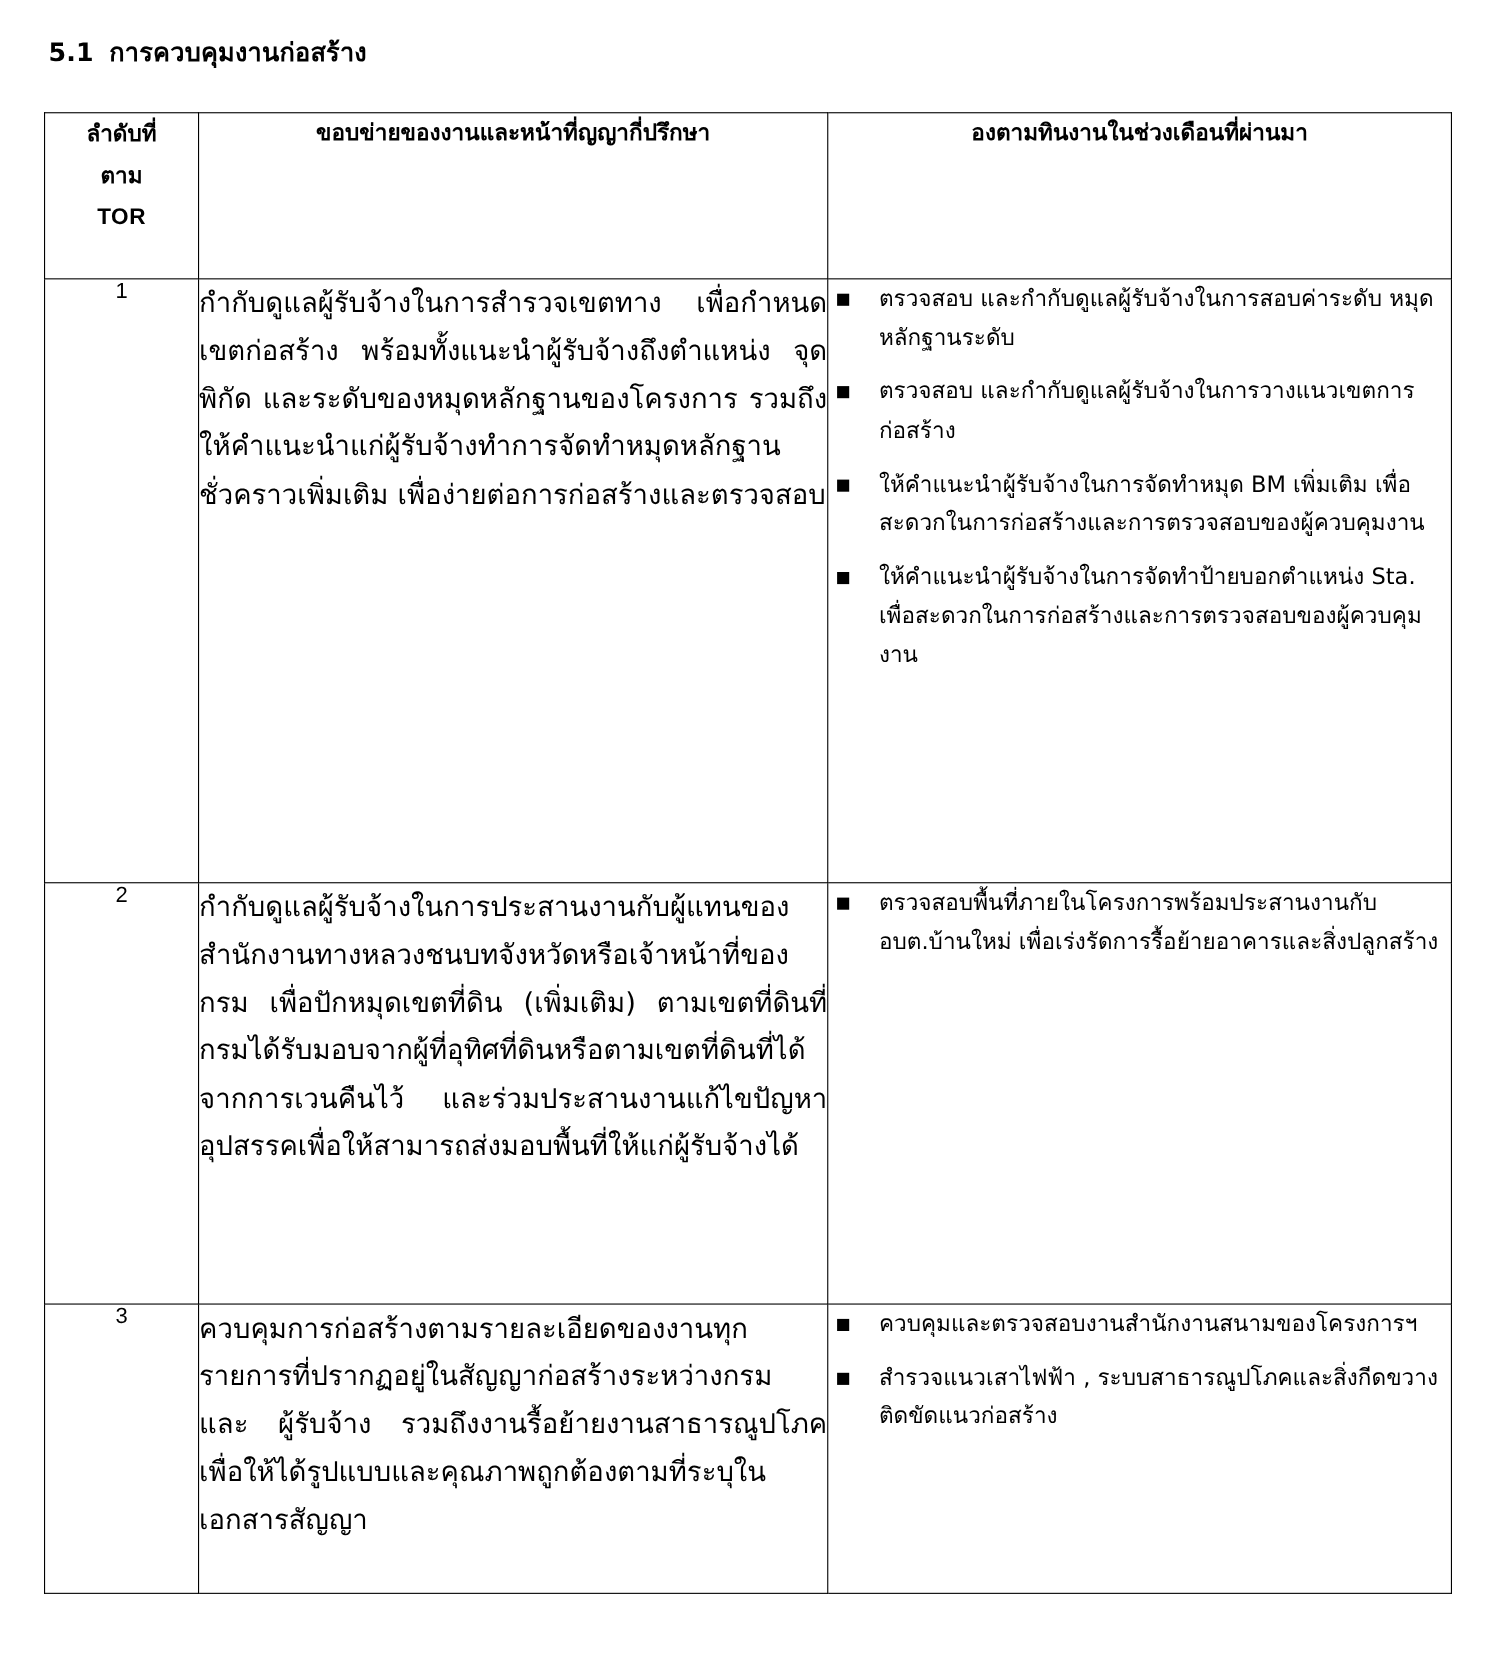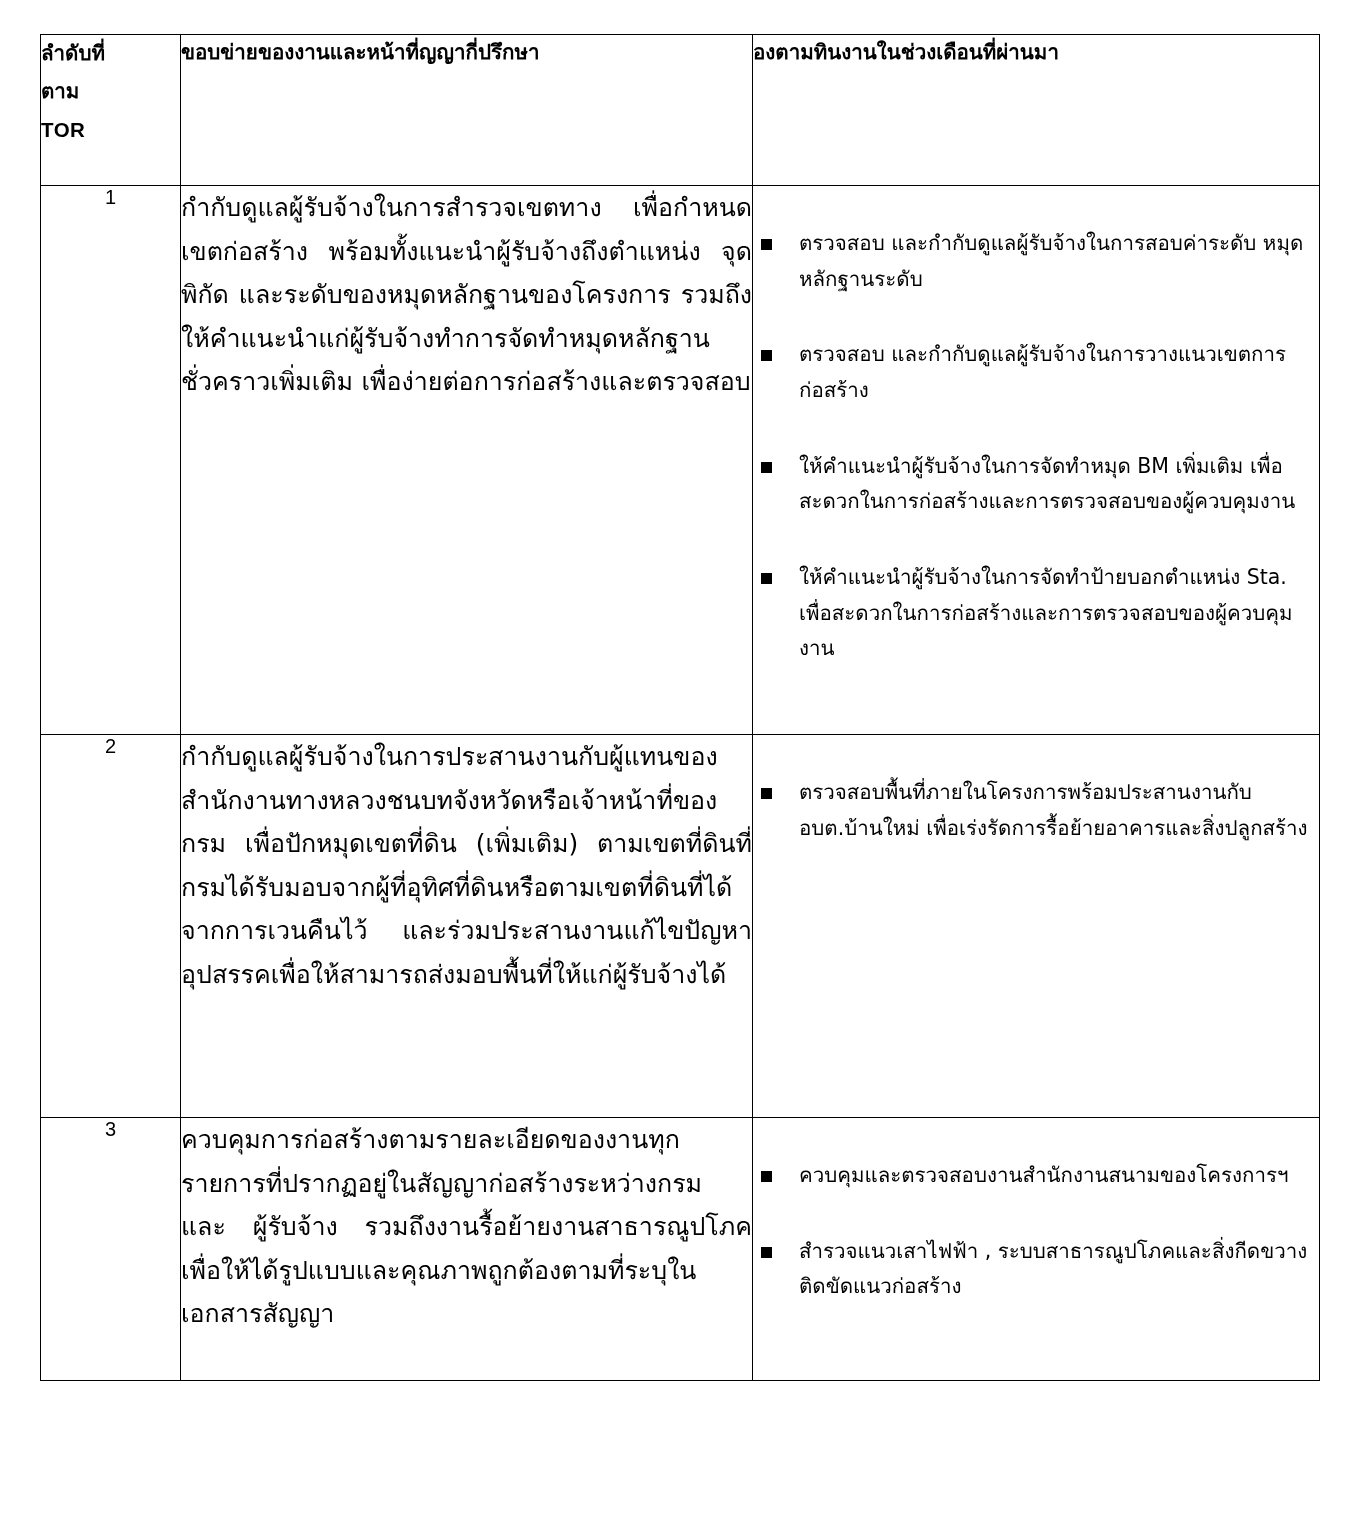--- a/index.html
+++ b/index.html
@@ -39,21 +39,21 @@
   table.tor td, table.tor th {
     border: 1px solid #000000;
     vertical-align: top;
     padding: 0;
   }
   col.c-no { width: 140px; }
   col.c-scope { width: 572px; }
   col.c-prog { width: 567px; }
 
   th.head {
-    text-align: left;
+    text-align: center;
     font-weight: bold;
     font-size: 20.5px;
     line-height: 1.72;
     padding: 12px 10px 14px 10px;
     vertical-align: middle;
     height: 150px;
   }
   th.head.no {
     font-size: 20.5px;
     line-height: 1.85;
@@ -84,41 +84,43 @@
     margin: 0;
     padding: 0;
   }
   ul.bullets li {
     position: relative;
     padding-left: 46px;
     font-size: 20.5px;
     line-height: 1.74;
     margin-bottom: 13px;
     text-align: left;
-    margin-top: 40px;
   }
   ul.bullets li:last-child { margin-bottom: 0; }
   ul.bullets li .sq {
     position: absolute;
     left: 8px;
     top: 13px;
     width: 11px;
     height: 11px;
     background: #000000;
     display: inline-block;
   }
   .row-tall td { height: 548px; }
   .row-mid td { height: 382px; }
   .row-last td { height: 262px; }
 </style>
 </head>
 <body>
 
 <div class="page">
 
+  <div class="heading">
+    <span class="num">5.1</span><span>การควบคุมงานก่อสร้าง</span>
+  </div>
 
   <table class="tor">
     <colgroup>
       <col class="c-no">
       <col class="c-scope">
       <col class="c-prog">
     </colgroup>
     <thead>
       <tr>
         <th class="head no">

